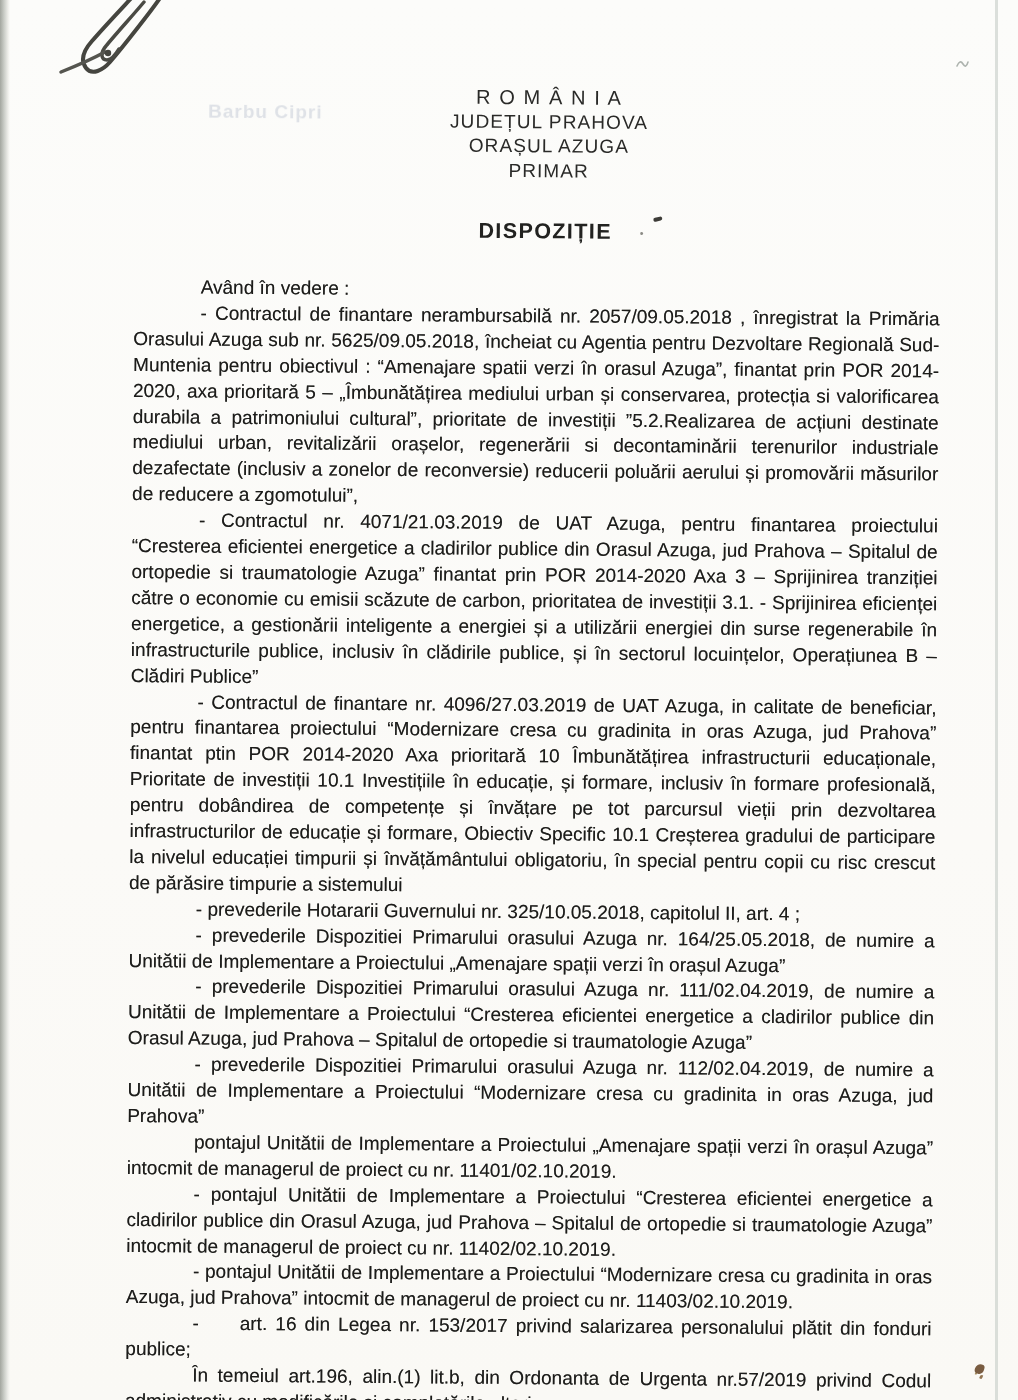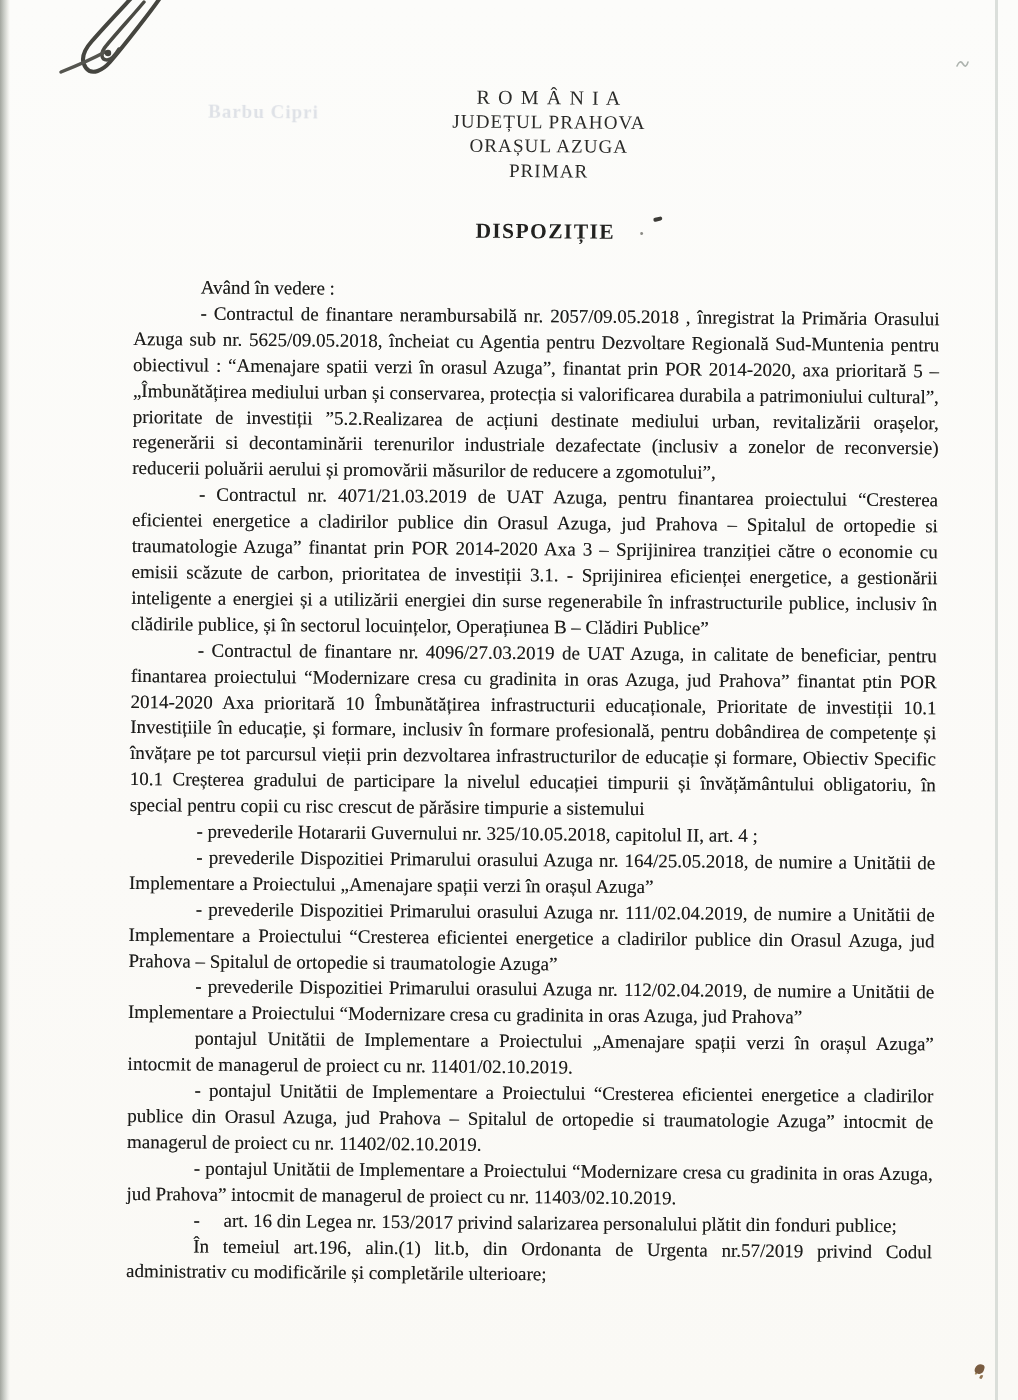--- a/index.html
+++ b/index.html
@@ -2,21 +2,21 @@
 <html lang="ro"><head>
 <meta charset="utf-8">
 <style>
   html, body { margin: 0; padding: 0; background: #ffffff; }
   .page {
     position: relative;
     width: 1018px;
     height: 1400px;
     overflow: hidden;
     background: linear-gradient(180deg, #fcfcfa 0%, #fbfaf7 60%, #faf9f5 100%);
-    font-family: Liberation Serif, serif;
+    font-family: Liberation Sans, sans-serif;
     color: #1d1d1c;
   }
   
   .left-edge {
     position: absolute; left: 0; top: 0; width: 10px; height: 100%;
     background: linear-gradient(to right, #a3a69f 0%, #c9ccc6 40%, #eeeeea 80%, rgba(250,250,246,0) 100%);
   }
   .right-edge {
     position: absolute; left: 995px; top: 0; width: 3px; height: 100%;
     background: #c4ccc6; opacity: 0.6;

